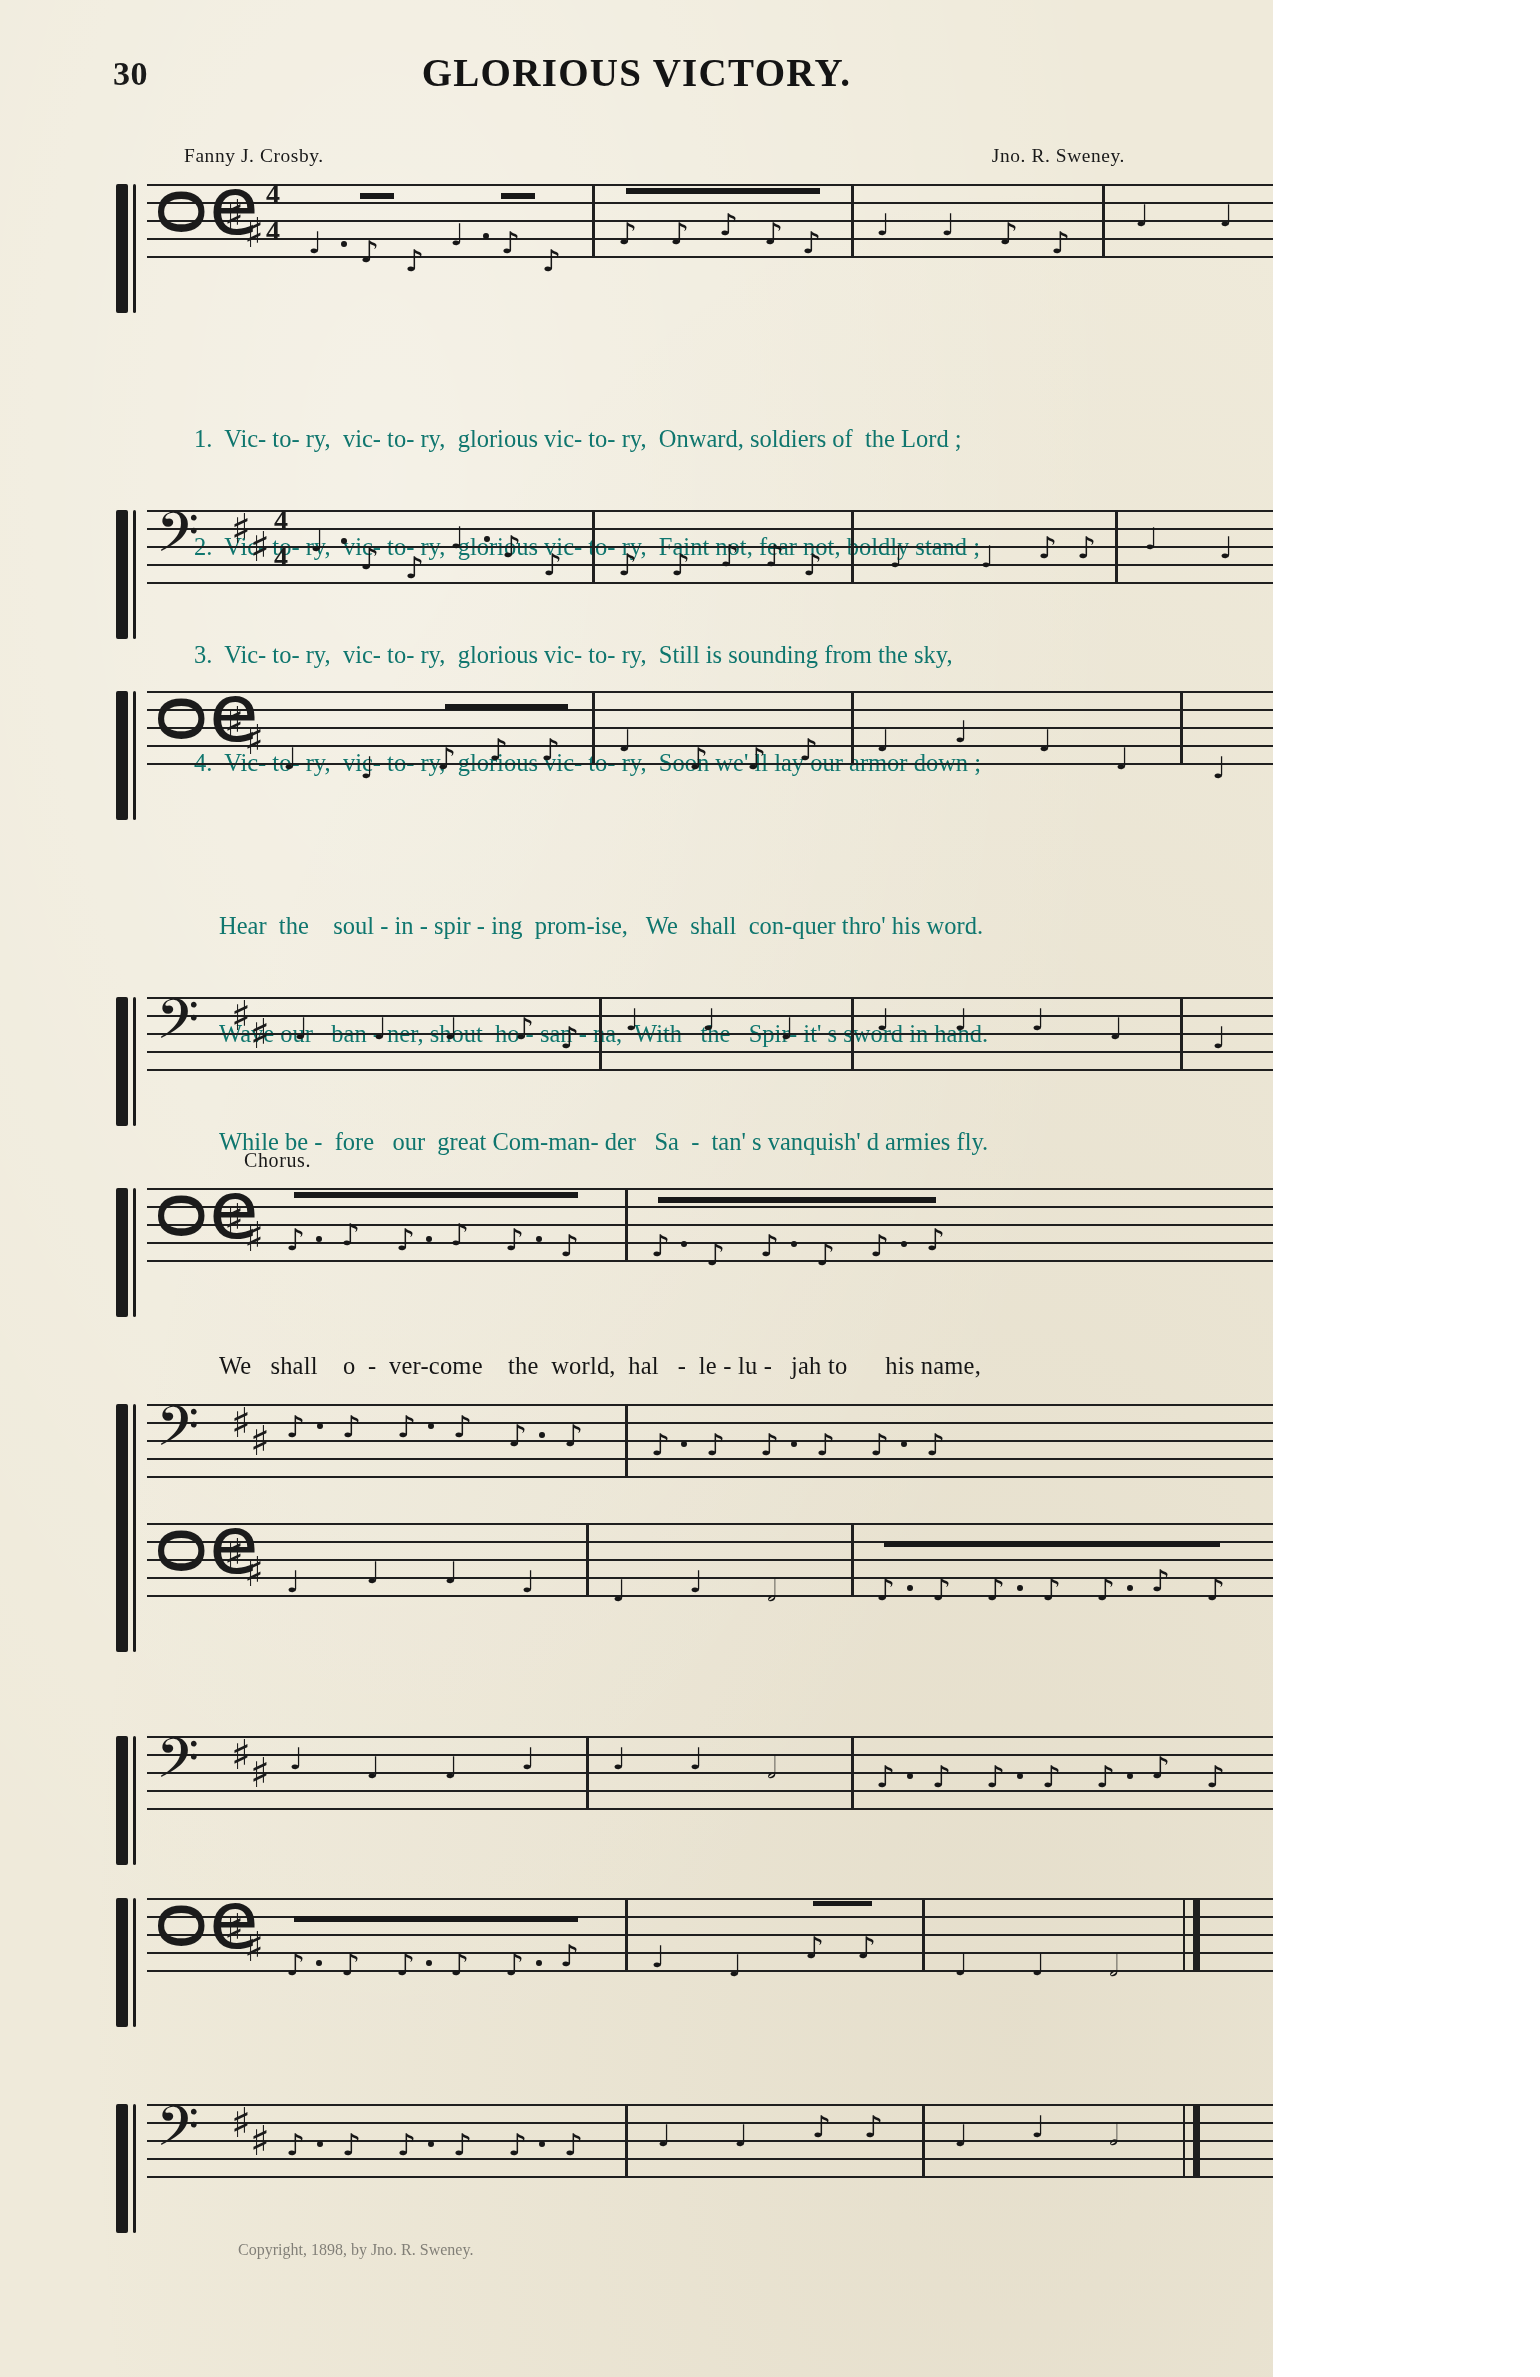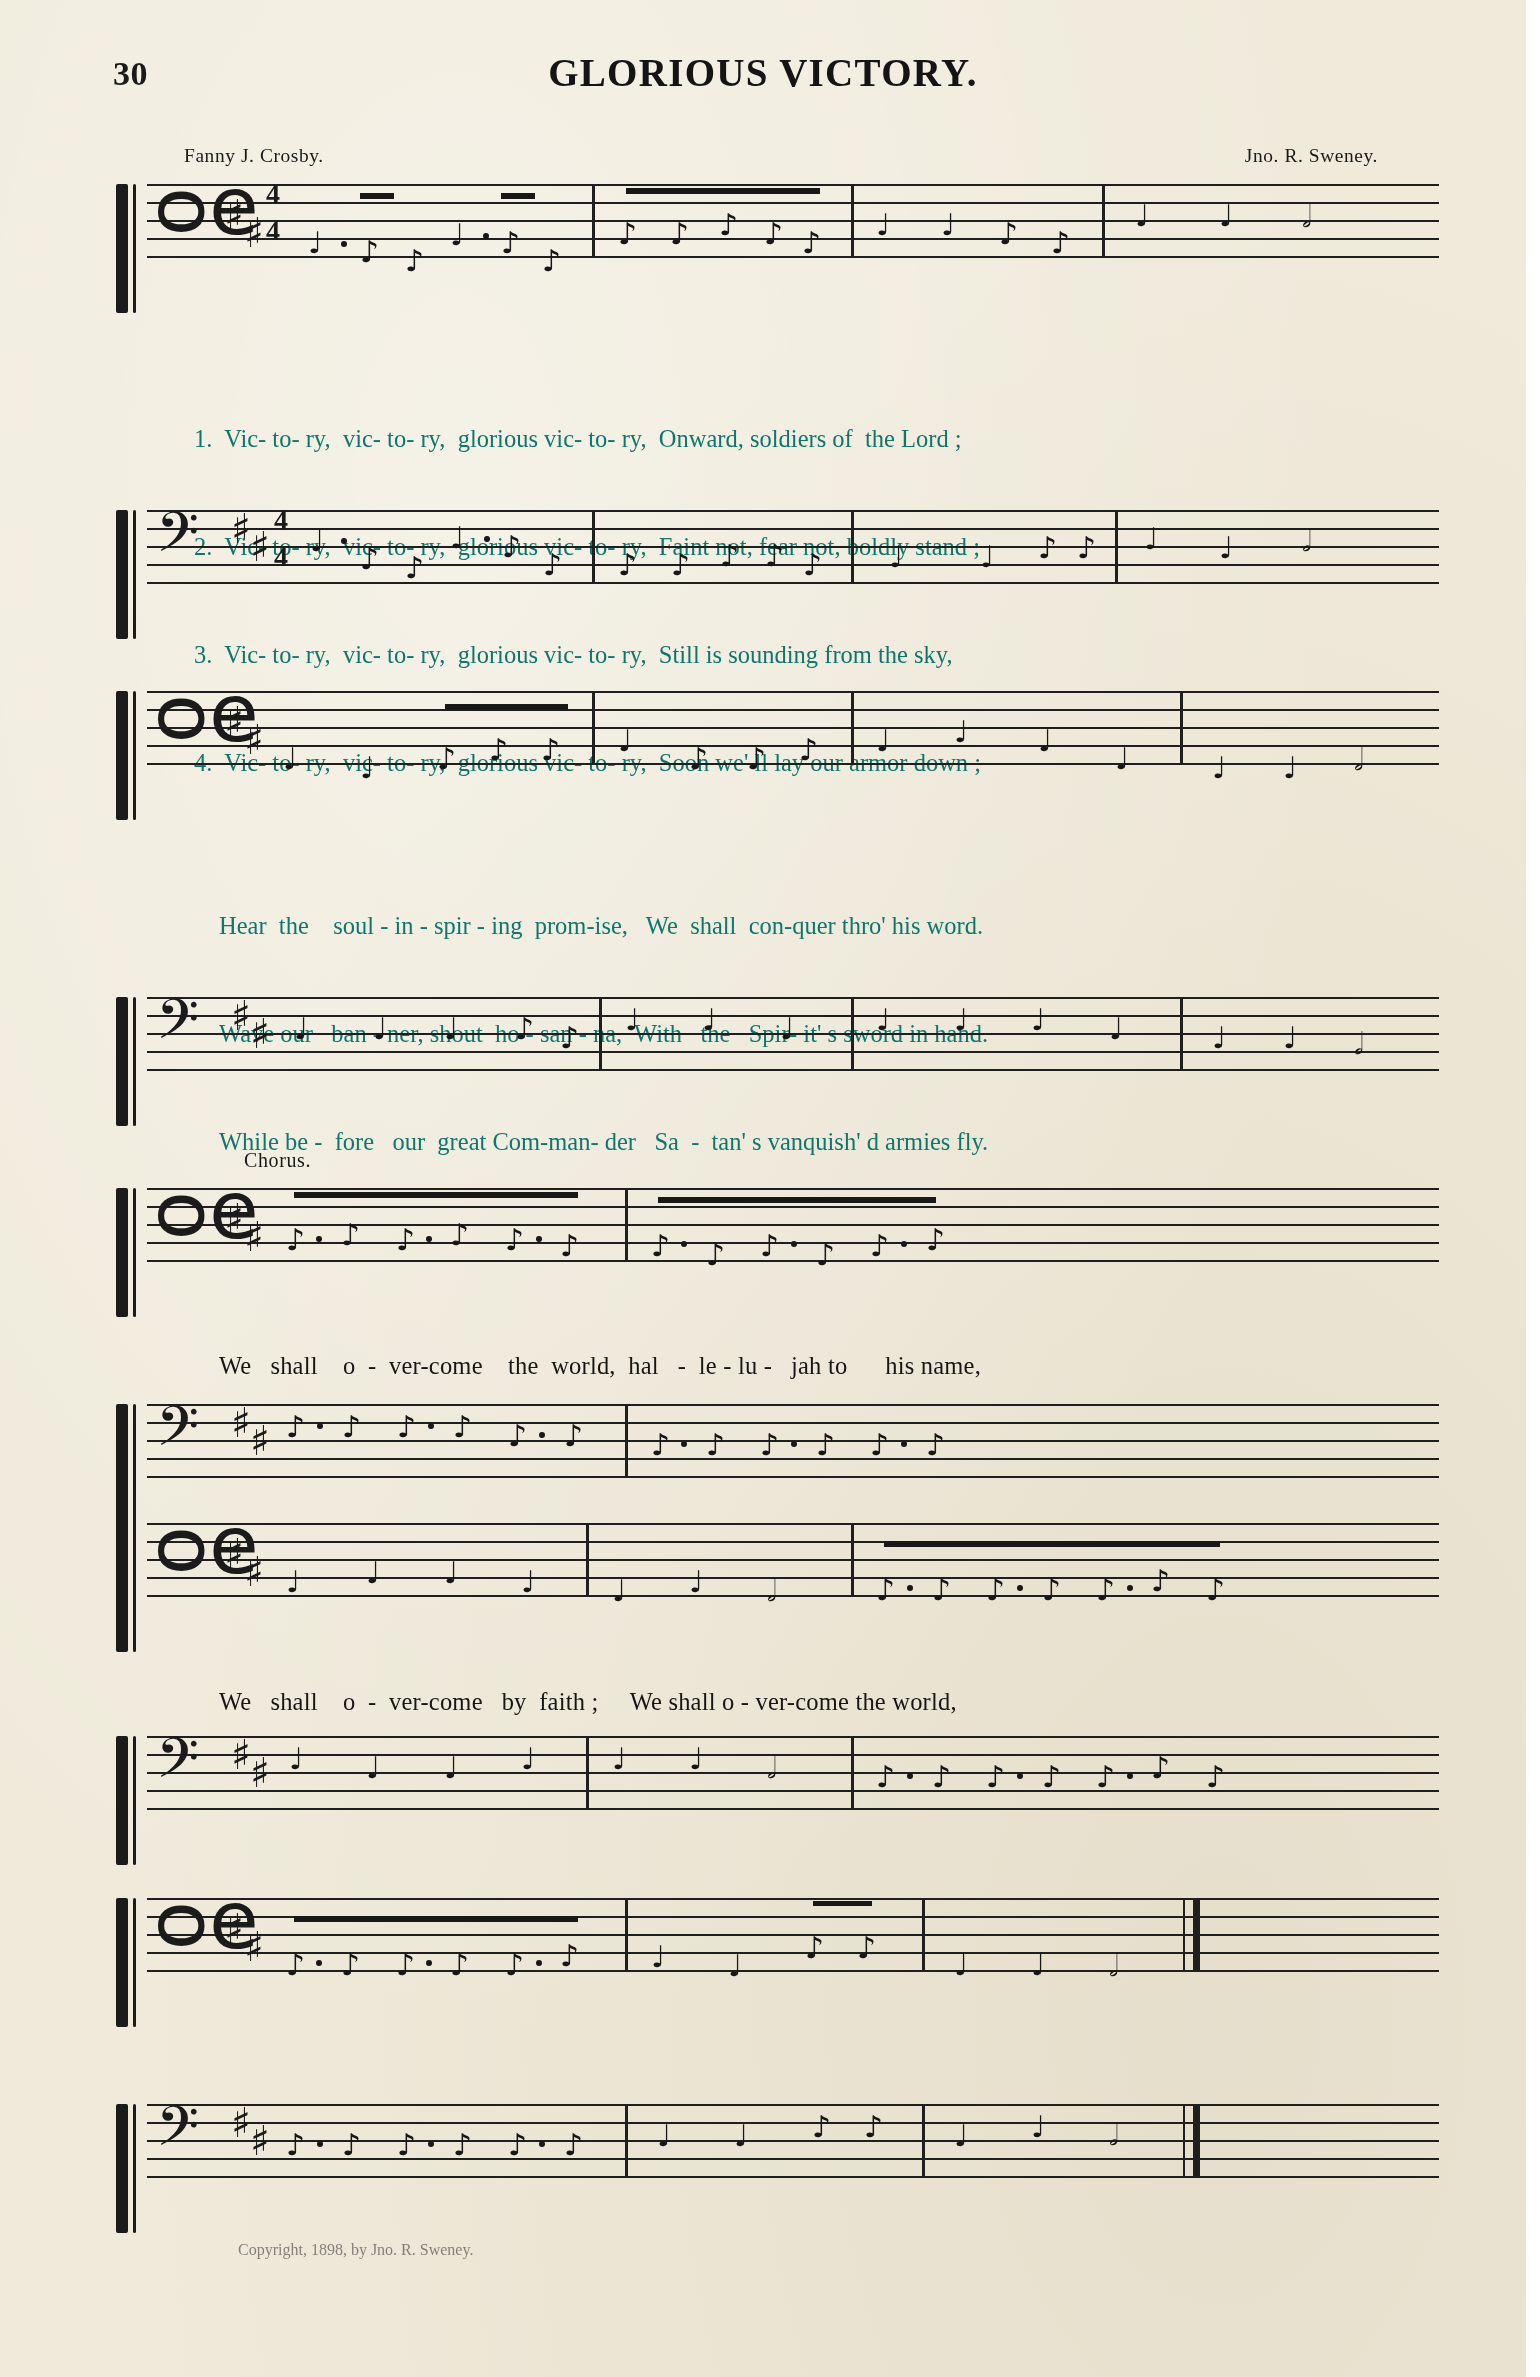--- a/index.html
+++ b/index.html
@@ -5,21 +5,21 @@
   html, body {
     margin: 0;
     padding: 0;
     background: #ffffff;
   }
   body {
     font-family: "Liberation Serif", serif;
   }
   .page {
     position: relative;
-    width: 1526px;
+    width: 1273px;
     height: 2377px;
     background: #efeada;
     overflow: hidden;
   }
   
   .paper-tint {
     position: absolute;
     inset: 0;
     background:
       radial-gradient(ellipse at 30% 20%, rgba(255,255,255,0.35), rgba(0,0,0,0) 60%),
@@ -519,21 +519,20 @@
       <div class="dot" style="left:870px;top:62px;"></div>
       <div class="note" style="left:895px;top:52px;">♪</div>
       <div class="note" style="left:949px;top:52px;">♪</div>
       <div class="dot" style="left:980px;top:62px;"></div>
       <div class="note" style="left:1004px;top:43px;">♪</div>
       <div class="note" style="left:1059px;top:52px;">♪</div>
       <div class="beam" style="left:737px;top:18px;width:336px;"></div>
     </div>
   </div>
 
-  <div class="lyrics" style="left:219px;top:1688px;">We   shall    o  -  ver-come   by  faith ;     We shall o - ver-come the world,</div>
 
   <div class="system" style="top:1736px;height:129px;">
     <div class="brace"></div>
     <div class="brace thin"></div>
     <div class="staff">
       <div class="line"></div>
         <div class="line"></div>
         <div class="line"></div>
         <div class="line"></div>
         <div class="line"></div>

